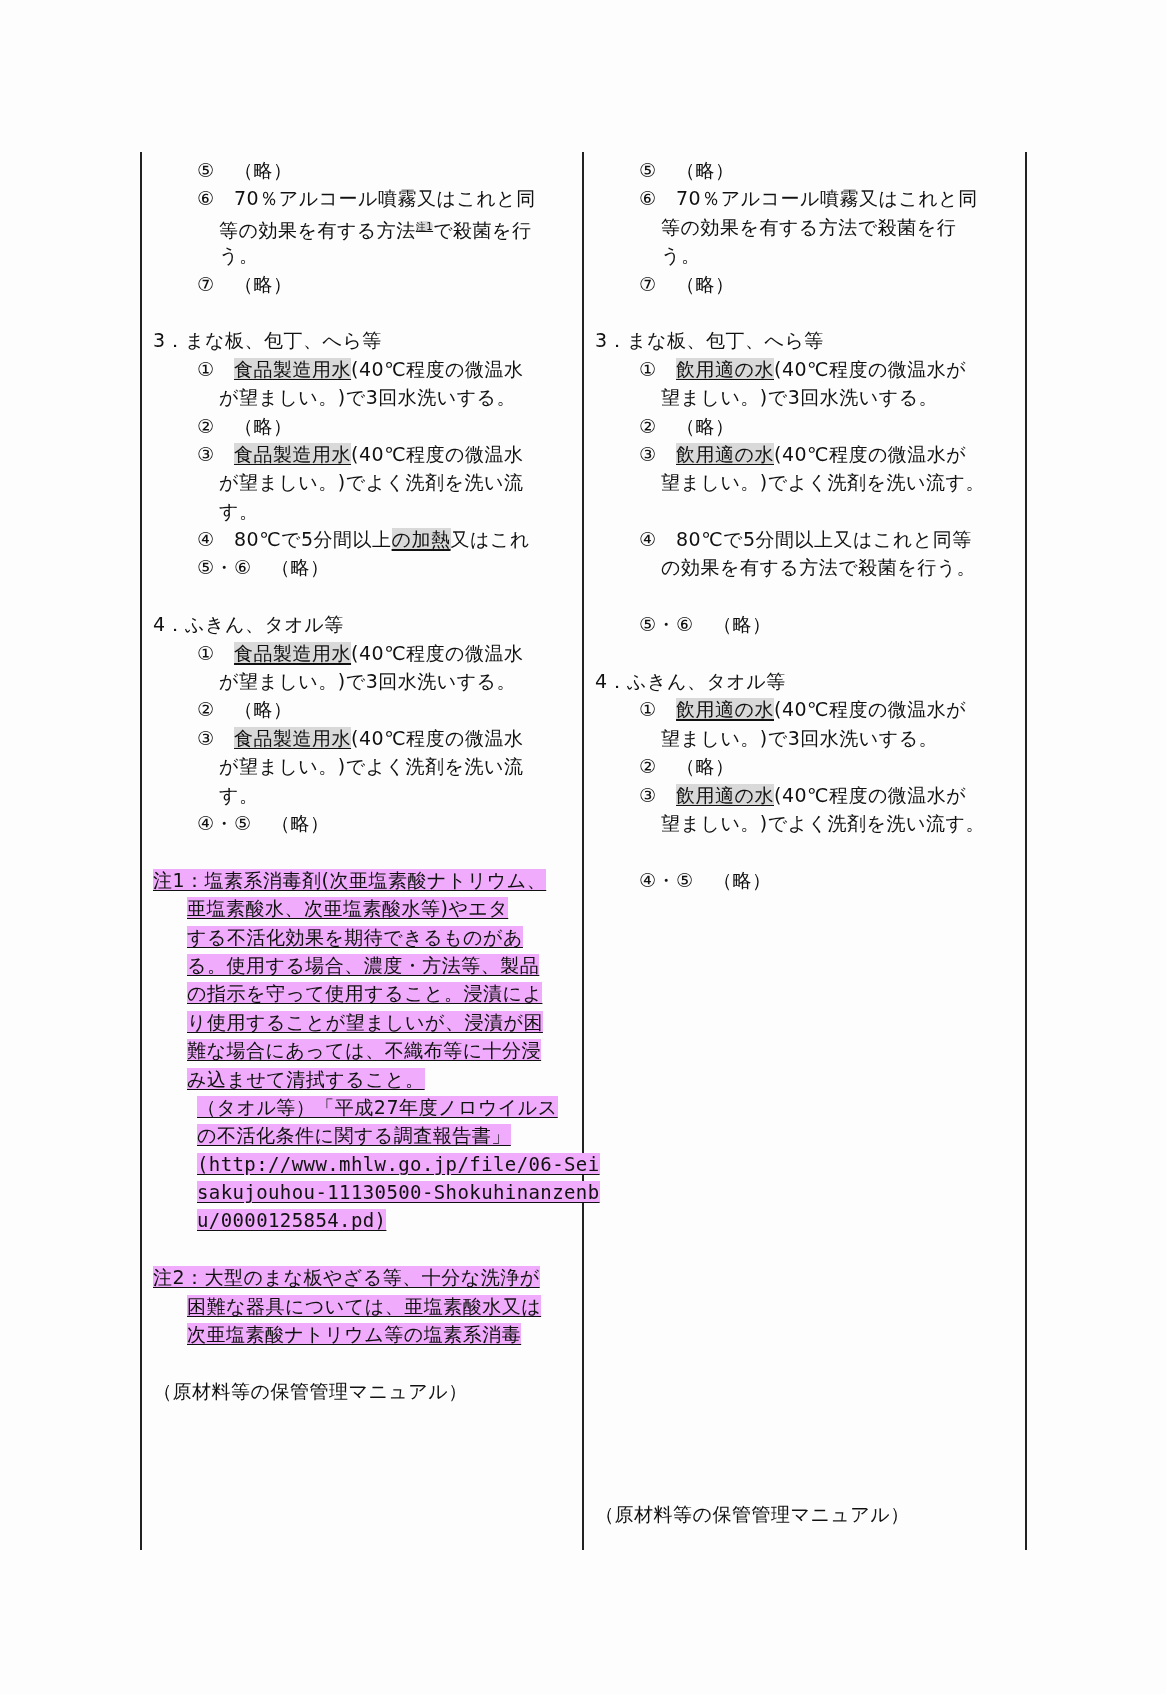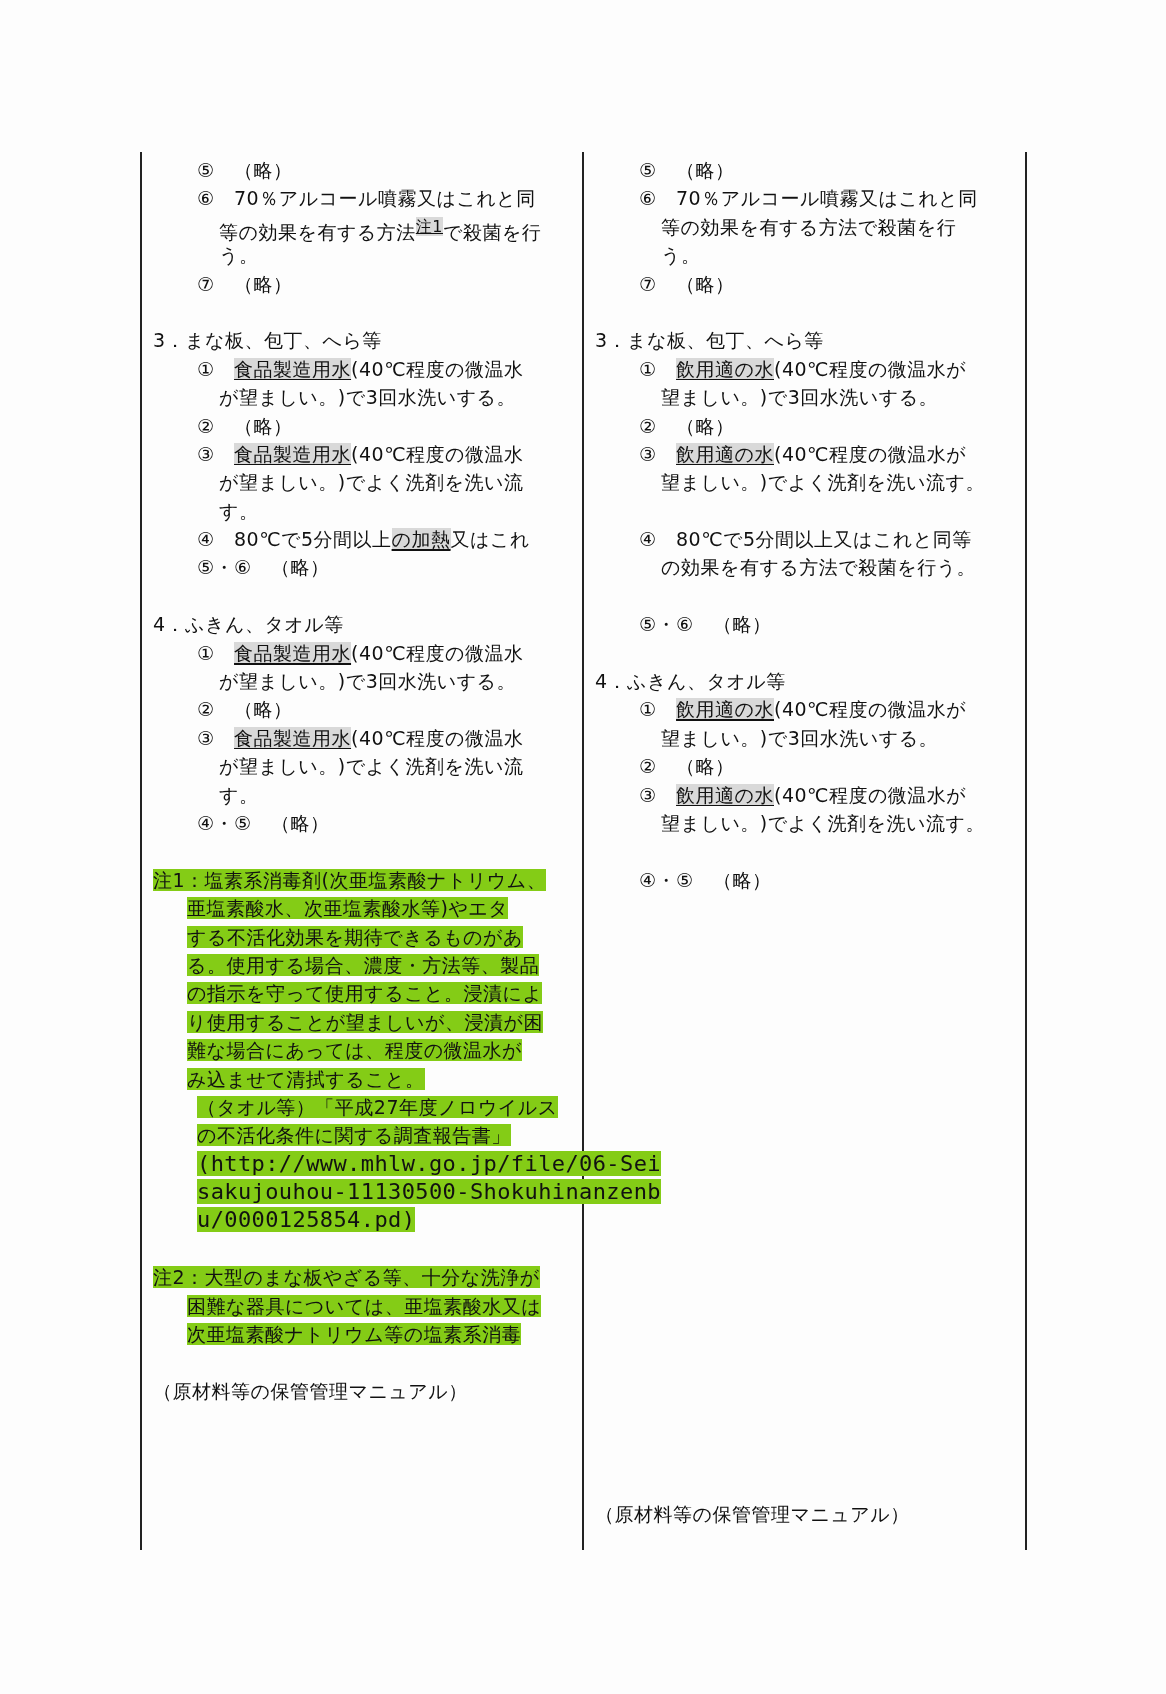--- a/index.html
+++ b/index.html
@@ -10,23 +10,23 @@
   .col.left { left: 153px; }
   .col.right { left: 595px; }
   .ln { white-space: nowrap; height: 28.4px; letter-spacing: 0.5px; }
   .i1 { padding-left: 44px; }
   .i2 { padding-left: 66px; }
   .i3 { padding-left: 34px; }
   .i4 { padding-left: 44px; }
   .blank { height: 28.4px; }
   .hl { background: #d9d9d9; text-decoration: underline; text-underline-offset: 3px; }
   .hl2 { background: #d9d9d9; text-decoration: underline; text-decoration-thickness: 2px; text-underline-offset: 3px; text-align: center; }
-  .sup { font-size: 16px; vertical-align: 7px; background: #d9d9d9; text-decoration: underline; }
-  .note { background: #84cc16; text-underline-offset: 3px; }
-  .mono { font-family: "DejaVu Sans Mono", "Liberation Mono", monospace; font-size: 22px; letter-spacing: 0.4px; }
+  .sup { font-size: 10px; vertical-align: 7px; background: #d9d9d9; text-decoration: underline; border-radius: 6px; }
+  .note { background: #f0abfc; text-decoration: underline; text-underline-offset: 3px; }
+  .mono { font-family: "DejaVu Sans Mono", "Liberation Mono", monospace; font-size: 19px; letter-spacing: 0.4px; }
 </style>
 </head>
 <body>
 
 <div class="vline" style="left:140px;"></div>
 <div class="vline" style="left:582px;"></div>
 <div class="vline" style="left:1025px;"></div>
 
 <div class="col left">
   <div class="ln i1">⑤　（略）</div>
@@ -57,21 +57,21 @@
   <div class="ln i1">④・⑤　（略）</div>
   <div class="blank"></div>
 
   <div>
     <div class="ln"><span class="note">注1：塩素系消毒剤(次亜塩素酸ナトリウム、</span></div>
     <div class="ln i3"><span class="note">亜塩素酸水、次亜塩素酸水等)やエタ</span></div>
     <div class="ln i3"><span class="note">する不活化効果を期待できるものがあ</span></div>
     <div class="ln i3"><span class="note">る。使用する場合、濃度・方法等、製品</span></div>
     <div class="ln i3"><span class="note">の指示を守って使用すること。浸漬によ</span></div>
     <div class="ln i3"><span class="note">り使用することが望ましいが、浸漬が困</span></div>
-    <div class="ln i3"><span class="note">難な場合にあっては、程度の微温水が</span></div>
+    <div class="ln i3"><span class="note">難な場合にあっては、不織布等に十分浸</span></div>
     <div class="ln i3"><span class="note">み込ませて清拭すること。</span></div>
     <div class="ln i4"><span class="note">（タオル等）「平成27年度ノロウイルス</span></div>
     <div class="ln i4"><span class="note">の不活化条件に関する調査報告書」</span></div>
     <div class="ln i4"><span class="note mono">(http://www.mhlw.go.jp/file/06-Sei</span></div>
     <div class="ln i4"><span class="note mono">sakujouhou-11130500-Shokuhinanzenb</span></div>
     <div class="ln i4"><span class="note mono">u/0000125854.pd)</span></div>
   </div>
   <div class="blank"></div>
 
   <div>

